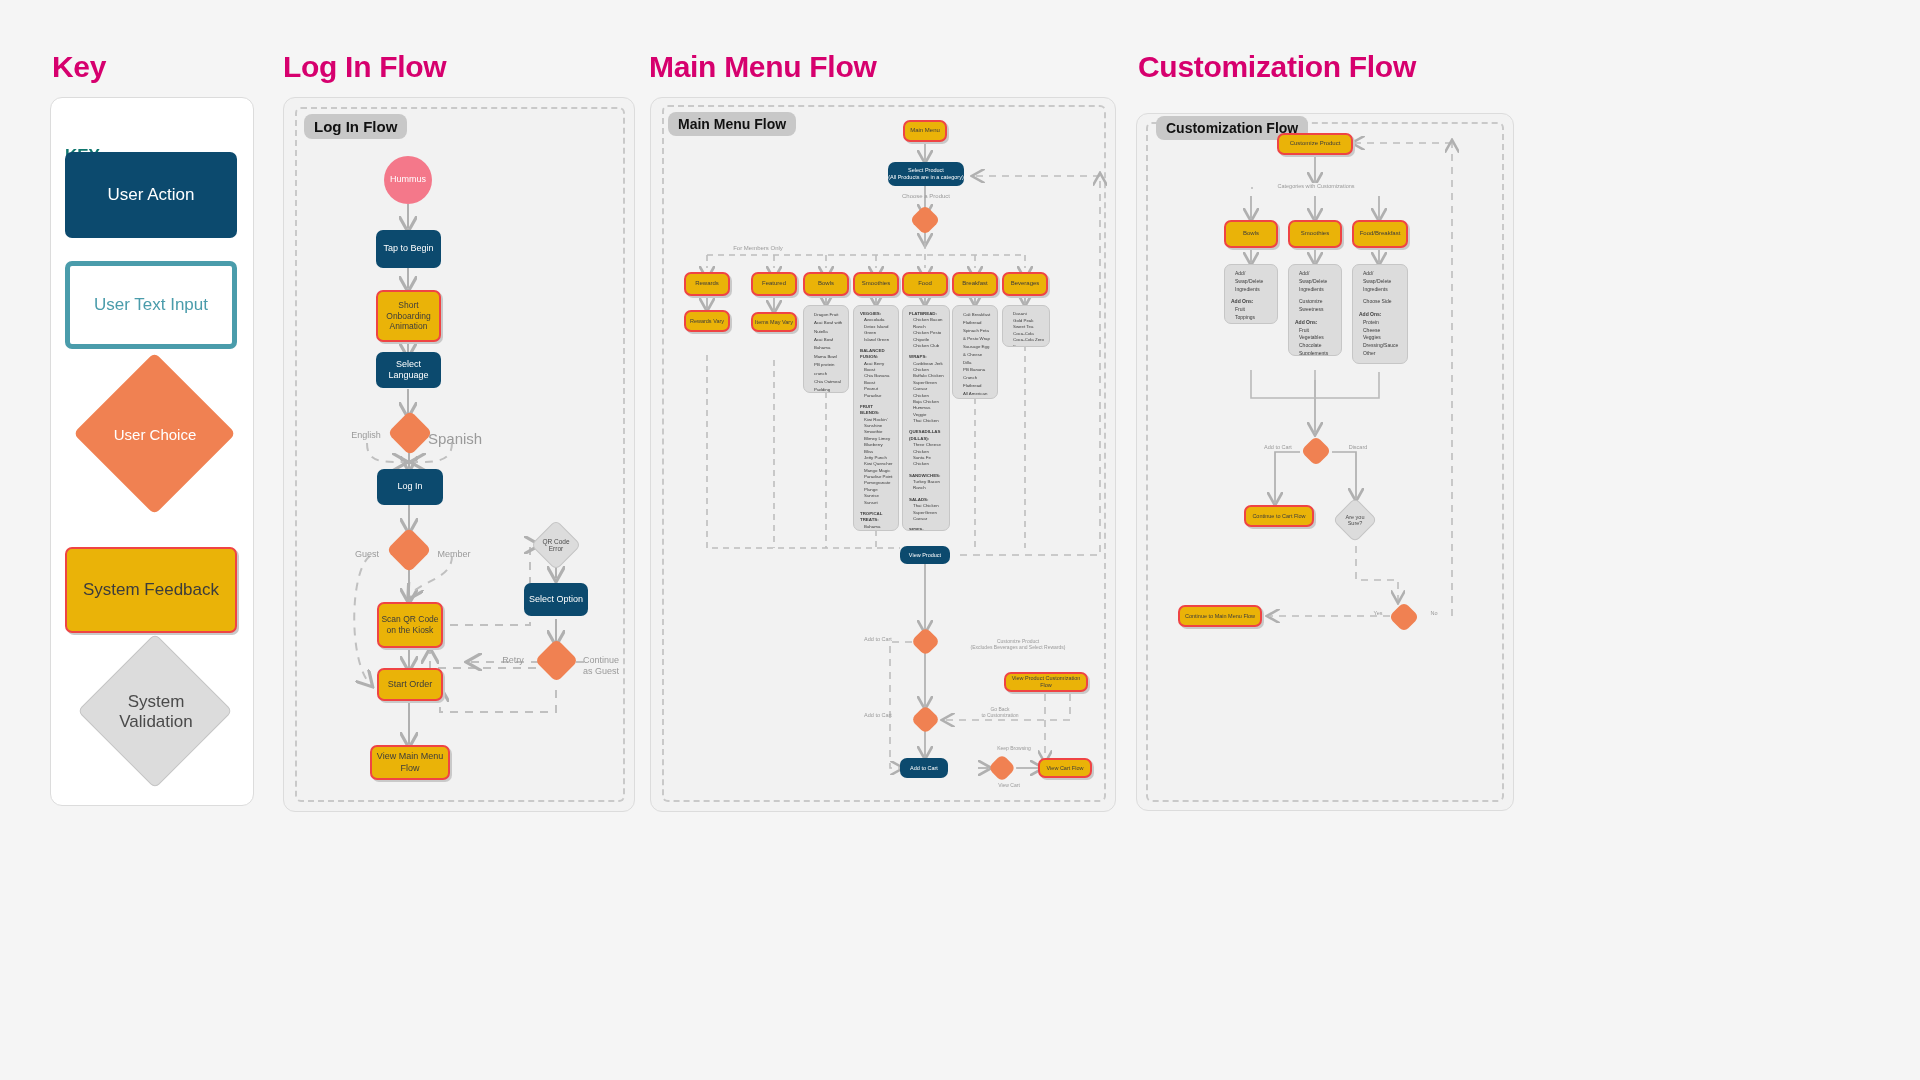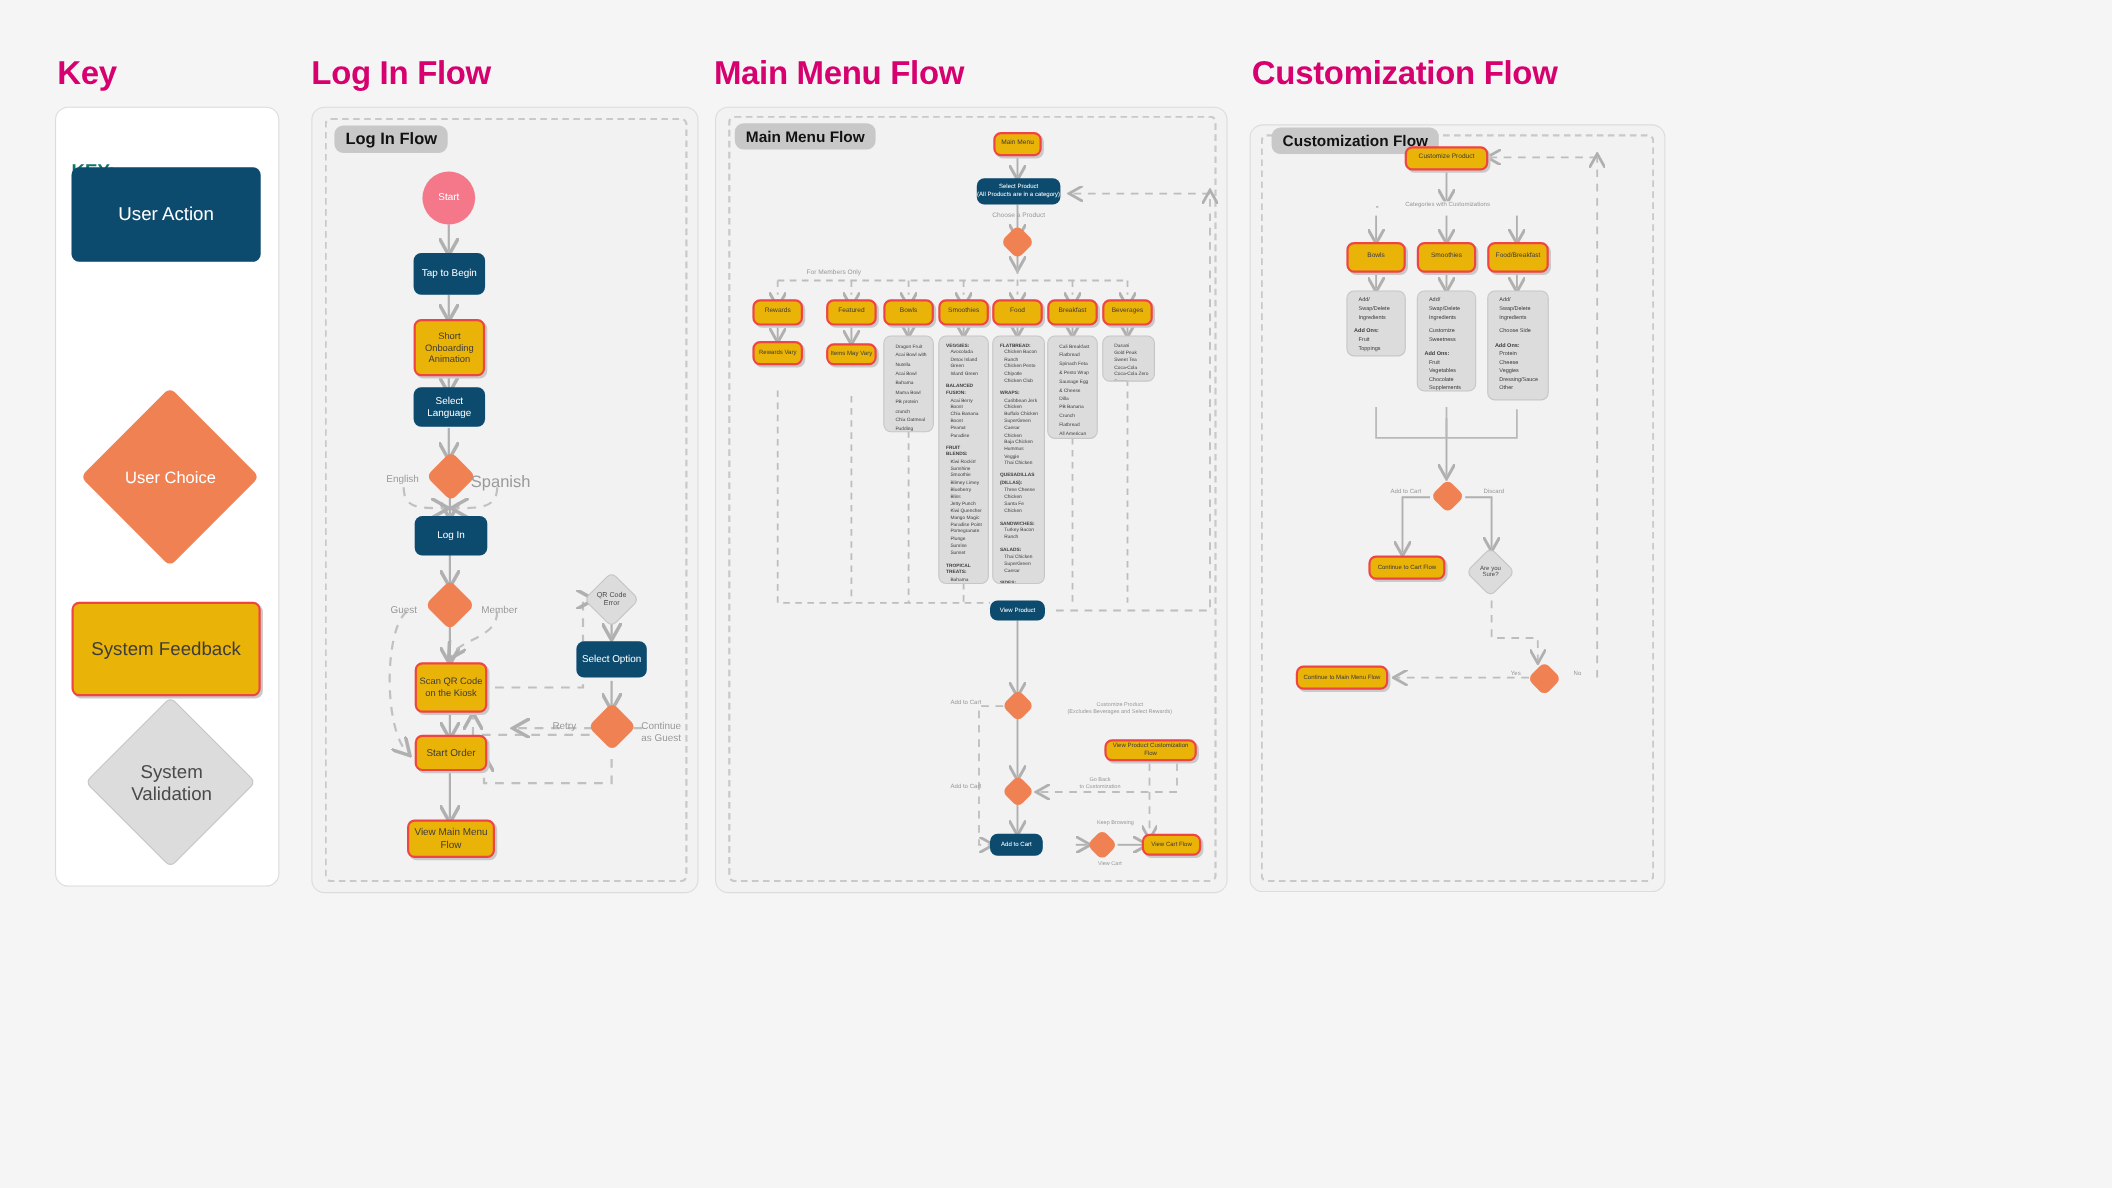--- a/index.html
+++ b/index.html
@@ -112,20 +112,21 @@
   <div class="section-title" style="left:52px; top:50px;">Key</div>
   <div class="section-title" style="left:283px; top:50px;">Log In Flow</div>
   <div class="section-title" style="left:649px; top:50px;">Main Menu Flow</div>
   <div class="section-title" style="left:1138px; top:50px;">Customization Flow</div>
 
   <div class="panel" style="left:50px; top:97px; width:204px; height:709px;"></div>
   <div class="key-label" style="left:65px; top:110px;">KEY:</div>
 
   <div class="node n-action" style="left:65px; top:152px; width:172px; height:86px; font-size:17px;">User Action</div>
 
+  <div class="node n-input" style="left:65px; top:261px; width:172px; height:88px; font-size:17px;">User Text Input</div>
 
   <div class="diamond" style="left:97px; top:376px; width:115px; height:115px;"></div>
   <div class="diamond-label" style="left:80px; top:420px; width:150px; height:28px; font-size:15px;">User Choice</div>
 
   <div class="node n-system" style="left:65px; top:547px; width:172px; height:86px; font-size:17px;">System Feedback</div>
 
   <div class="diamond valid" style="left:100px; top:656px; width:110px; height:110px;"></div>
   <div class="diamond-label dark" style="left:90px; top:688px; width:132px; height:48px; font-size:17px;">System
 Validation</div>
 
@@ -163,21 +164,21 @@
       <path d="M450,625 L530,625 L530,545 L536,545"></path>
 
       <path d="M536,668 L430,668 L430,652"></path>
 
       <path d="M556,690 L556,712 L440,712 L440,690"></path>
 
       <path d="M584,662 L470,662"></path>
     </g>
   </svg>
 
-  <div class="node n-start" style="left:384px; top:156px; width:48px; height:48px; font-size:9px;">Start</div>
+  <div class="node n-start" style="left:384px; top:156px; width:48px; height:48px; font-size:9px;">Hummus</div>
   <div class="node n-action" style="left:376px; top:230px; width:65px; height:38px; font-size:9px;">Tap to Begin</div>
   <div class="node n-system" style="left:376px; top:290px; width:65px; height:52px; font-size:8.5px;">Short Onboarding
 Animation</div>
   <div class="node n-action" style="left:376px; top:352px; width:65px; height:36px; font-size:9px;">Select Language</div>
 
   <div class="diamond" style="left:394px; top:417px; width:32px; height:32px;"></div>
   <div class="edge-label" style="left:342px; top:430px; width:48px; font-size:9px;">English</div>
   <div class="edge-label" style="left:428px; top:430px; width:50px; font-size:15px;">Spanish</div>
 
   <div class="node n-action" style="left:377px; top:469px; width:66px; height:36px; font-size:9px;">Log In</div>

